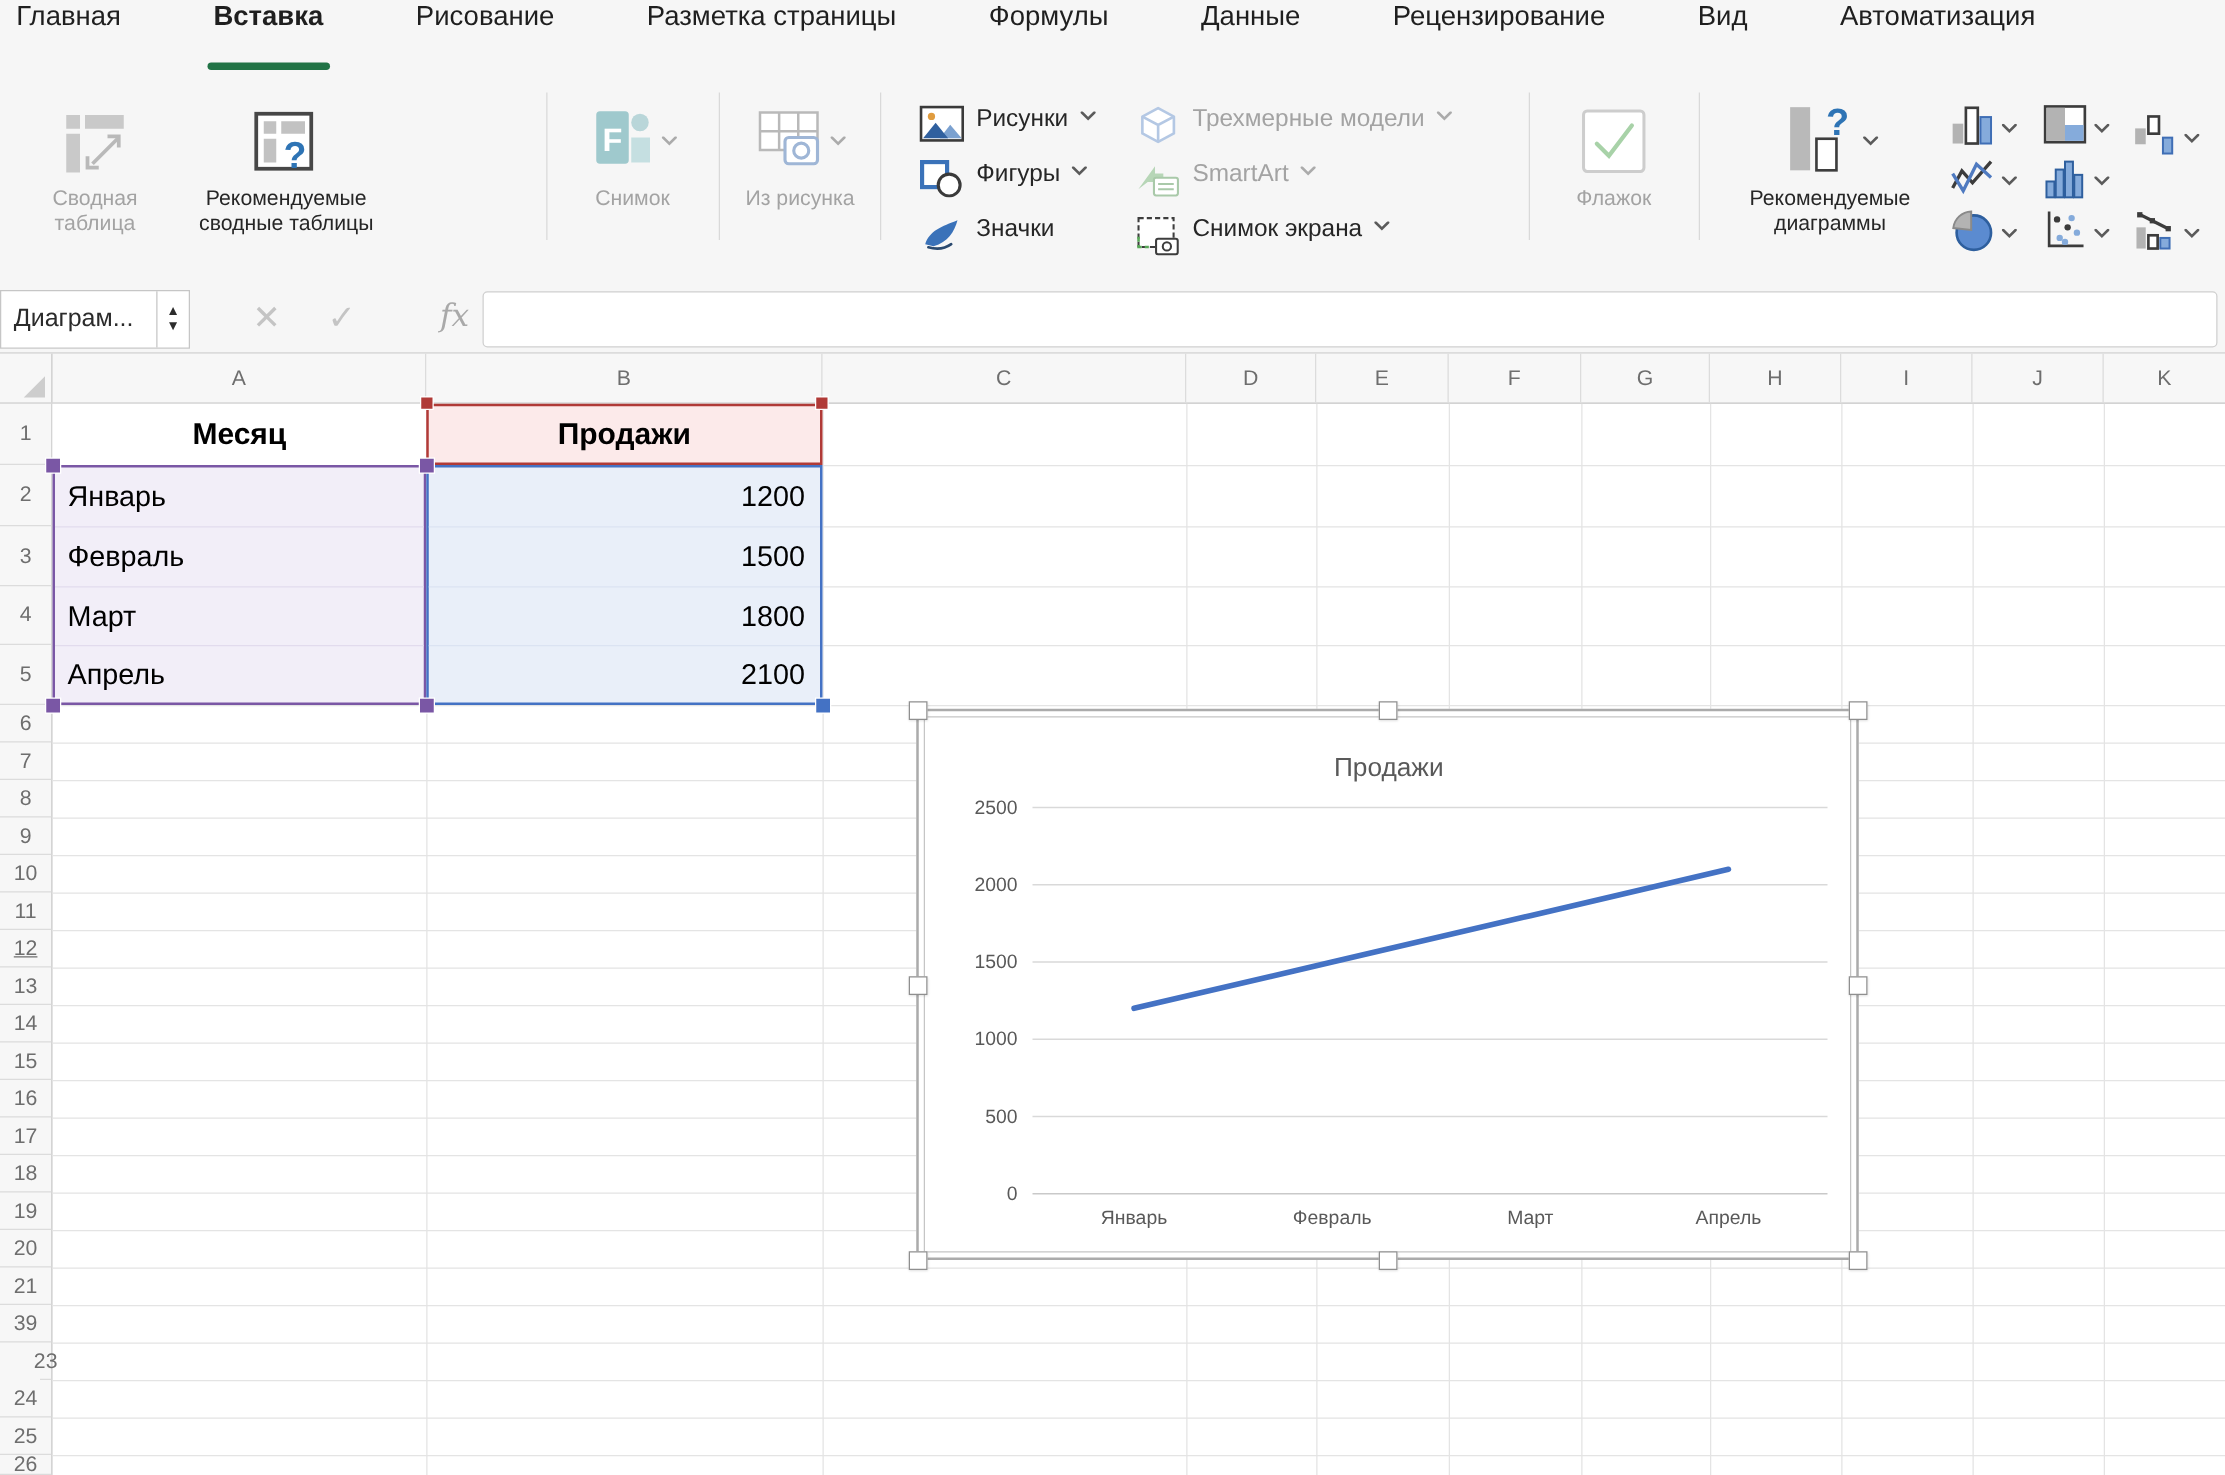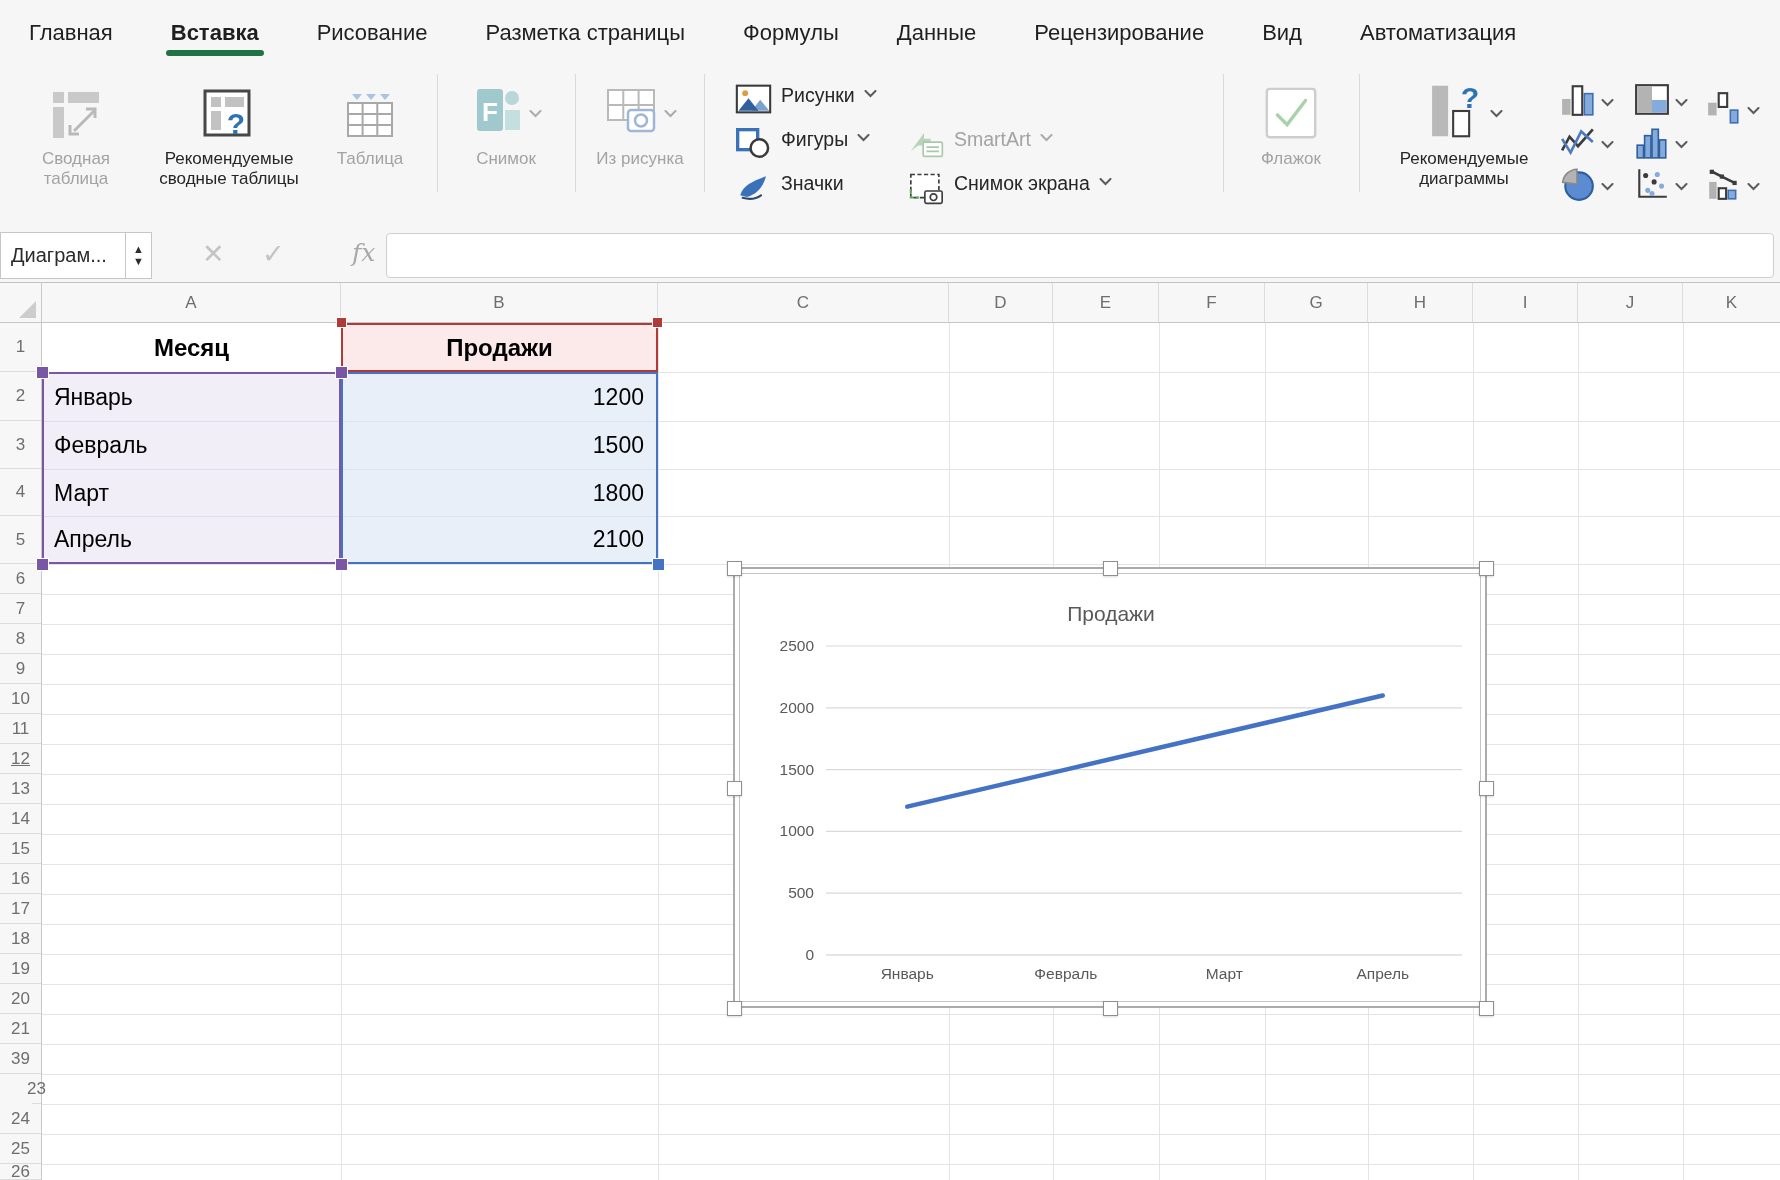--- a/index.html
+++ b/index.html
@@ -4,21 +4,21 @@
 <style>
   * { margin:0; padding:0; box-sizing:border-box; }
   html,body { background:#fff; }
   #app { position:relative; width:1780px; height:1180px; overflow:hidden;
          font-family:"Liberation Sans", sans-serif; color:#222; background:#fff; }
 
   
   .top { position:absolute; left:0; top:0; width:1780px; height:283px; background:#f6f6f6; }
 
   .tabbar { position:absolute; left:0; top:0; width:100%; height:62px;
-            display:flex; align-items:flex-end; padding-left:26px; gap:52px; }
+            display:flex; padding-left:10px; gap:68px; }
   .tab { position:relative; font-size:22px; color:#1f1f1f; padding:0 3px 16px; cursor:default; white-space:nowrap; }
   .tab.active { font-weight:700; }
   .tab.active::after { content:""; position:absolute; left:-2px; right:-2px; bottom:6px;
                        height:6px; border-radius:3px; background:#217346; }
 
   .ribbon { position:absolute; left:0; top:62px; width:1780px; height:166px; }
   .rdiv { position:absolute; top:12px; height:118px; width:1px; background:#d9d9d9; }
 
   .rbtn { position:absolute; display:flex; flex-direction:column; align-items:center; top:22px; }
   .rbtn .ric { height:58px; display:flex; align-items:flex-end; justify-content:center; }
@@ -137,30 +137,20 @@
           <svg width="54" height="54" viewBox="0 0 54 54">
             <rect x="3" y="3" width="44" height="44" fill="#ffffff" stroke="#474747" stroke-width="3"></rect>
             <rect x="9" y="9" width="10" height="10" fill="#c2c2c2"></rect>
             <rect x="23" y="9" width="19" height="10" fill="#c2c2c2"></rect>
             <rect x="9" y="23" width="10" height="19" fill="#c2c2c2"></rect>
             <text x="34" y="46" font-size="30" font-weight="bold" fill="#2E74B5" text-anchor="middle">?</text>
           </svg>
         </div>
         <div class="rlabel">Рекомендуемые сводные таблицы</div>
       </div>
-      <div class="rbtn disabled" style="left:320px; width:100px">
-        <div class="ric">
-          <svg width="54" height="54" viewBox="0 0 54 54">
-            <path d="M9 6 l5 6 l5 -6 Z M23 6 l5 6 l5 -6 Z M37 6 l5 6 l5 -6 Z" fill="#a9c4e4"></path>
-            <rect x="5" y="15" width="44" height="33" fill="#fff" stroke="#a8a8a8" stroke-width="2"></rect>
-            <path d="M19.6 15 V48 M34.3 15 V48 M5 26 H49 M5 37 H49" stroke="#a8a8a8" stroke-width="2"></path>
-          </svg>
-        </div>
-        <div class="rlabel">Таблица</div>
-      </div>
 
       <div class="rbtn disabled" style="left:450px; width:112px">
         <div class="ric" style="gap:6px; display:flex; align-items:center">
           <span>
             <svg width="52" height="54" viewBox="0 0 52 54">
               <rect x="6" y="5" width="26" height="42" rx="3" fill="#9fc9cd"></rect>
               <text x="19" y="37" font-size="26" font-weight="bold" fill="#ffffff" text-anchor="middle">F</text>
               <circle cx="41" cy="14" r="7" fill="#b9d6d9"></circle>
               <rect x="34" y="26" width="15" height="20" fill="#c5dfe1"></rect>
             </svg>
@@ -226,20 +216,34 @@
       <div class="irow" style="left:735px; top:110px">
         <span>
           <svg width="37" height="30" viewBox="0 0 44 36">
             <path d="M6 28 C10 15 22 11 37 5 C34 16 28 26 14 30 Z" fill="#3a72b9"></path>
             <path d="M9 31 C16 33 24 33 31 28" stroke="#2b4a6f" stroke-width="2.5" fill="none" stroke-linecap="round"></path>
           </svg>
         </span>
         <span class="ilabel">Значки</span>
       </div>
 
+      <div class="irow disabled" style="left:908px; top:22px">
+        <span>
+          <svg width="37" height="32" viewBox="0 0 44 38">
+            <path d="M22 3 L37 11 L37 27 L22 35 L7 27 L7 11 Z" fill="#fff" stroke="#b4c8e4" stroke-width="2.5" stroke-linejoin="round"></path>
+            <path d="M7 11 L22 19 L37 11 M22 19 V35" stroke="#b4c8e4" stroke-width="2.5" fill="none"></path>
+          </svg>
+        </span>
+        <span class="ilabel">Трехмерные модели</span>
+        <span class="chev lite">
+          <svg width="13" height="8" viewBox="0 0 13 8">
+              <polyline points="1.5,1 6.5,6 11.5,1" stroke="currentColor" stroke-width="2" fill="none" stroke-linecap="round"></polyline>
+            </svg>
+        </span>
+      </div>
       <div class="irow disabled" style="left:908px; top:66px">
         <span>
           <svg width="37" height="30" viewBox="0 0 44 36">
             <path d="M3 28 L19 6 L19 13 L27 13 L27 21 L12 21 Z" fill="#b7d6b7"></path>
             <rect x="18" y="17" width="23" height="17" rx="2" fill="#fff" stroke="#a9c9a9" stroke-width="2"></rect>
             <path d="M22 23 H37 M22 28 H37" stroke="#a9c9a9" stroke-width="2"></path>
           </svg>
         </span>
         <span class="ilabel">SmartArt</span>
         <span class="chev lite">

